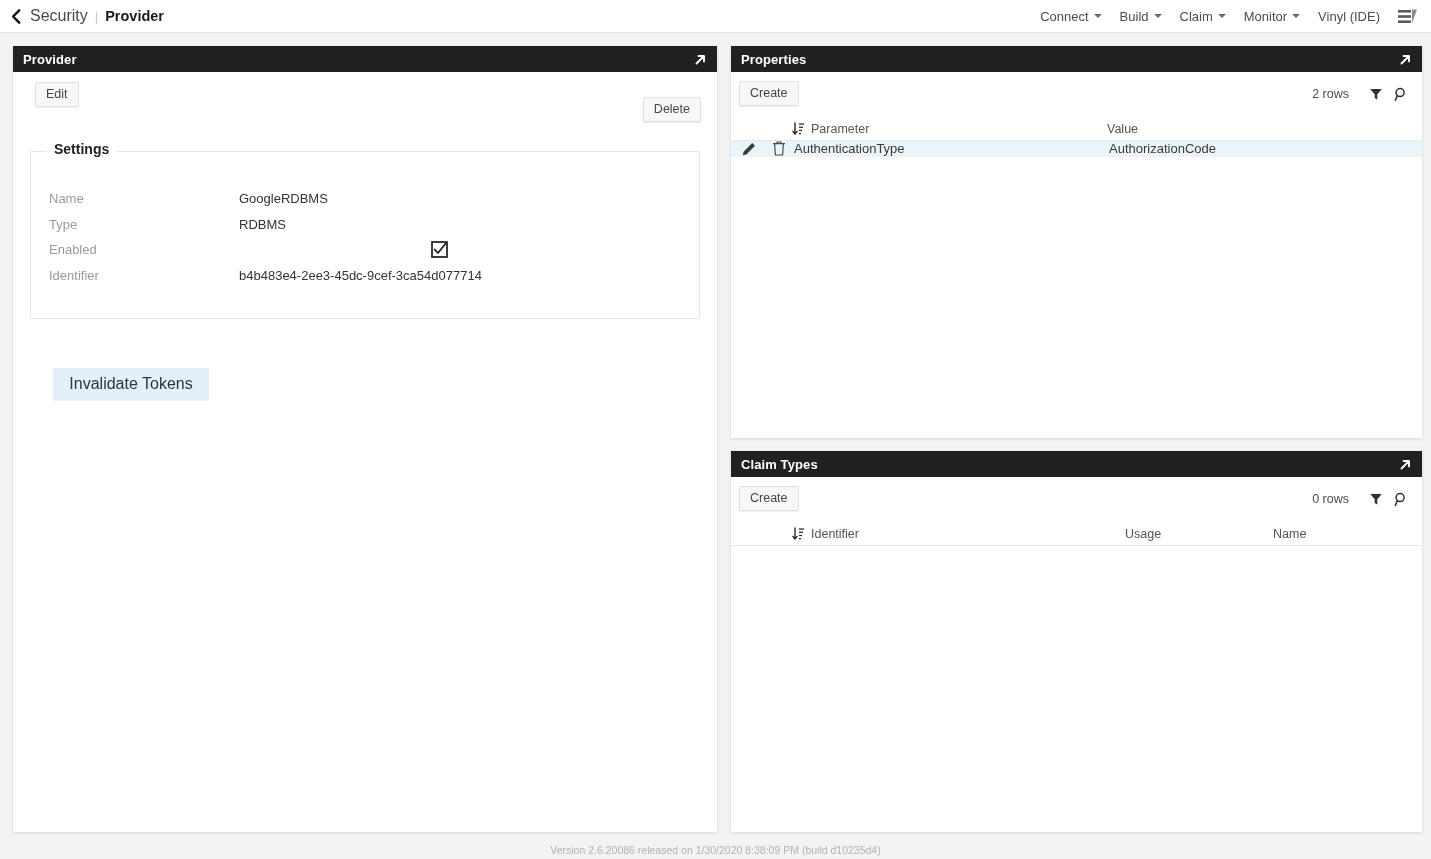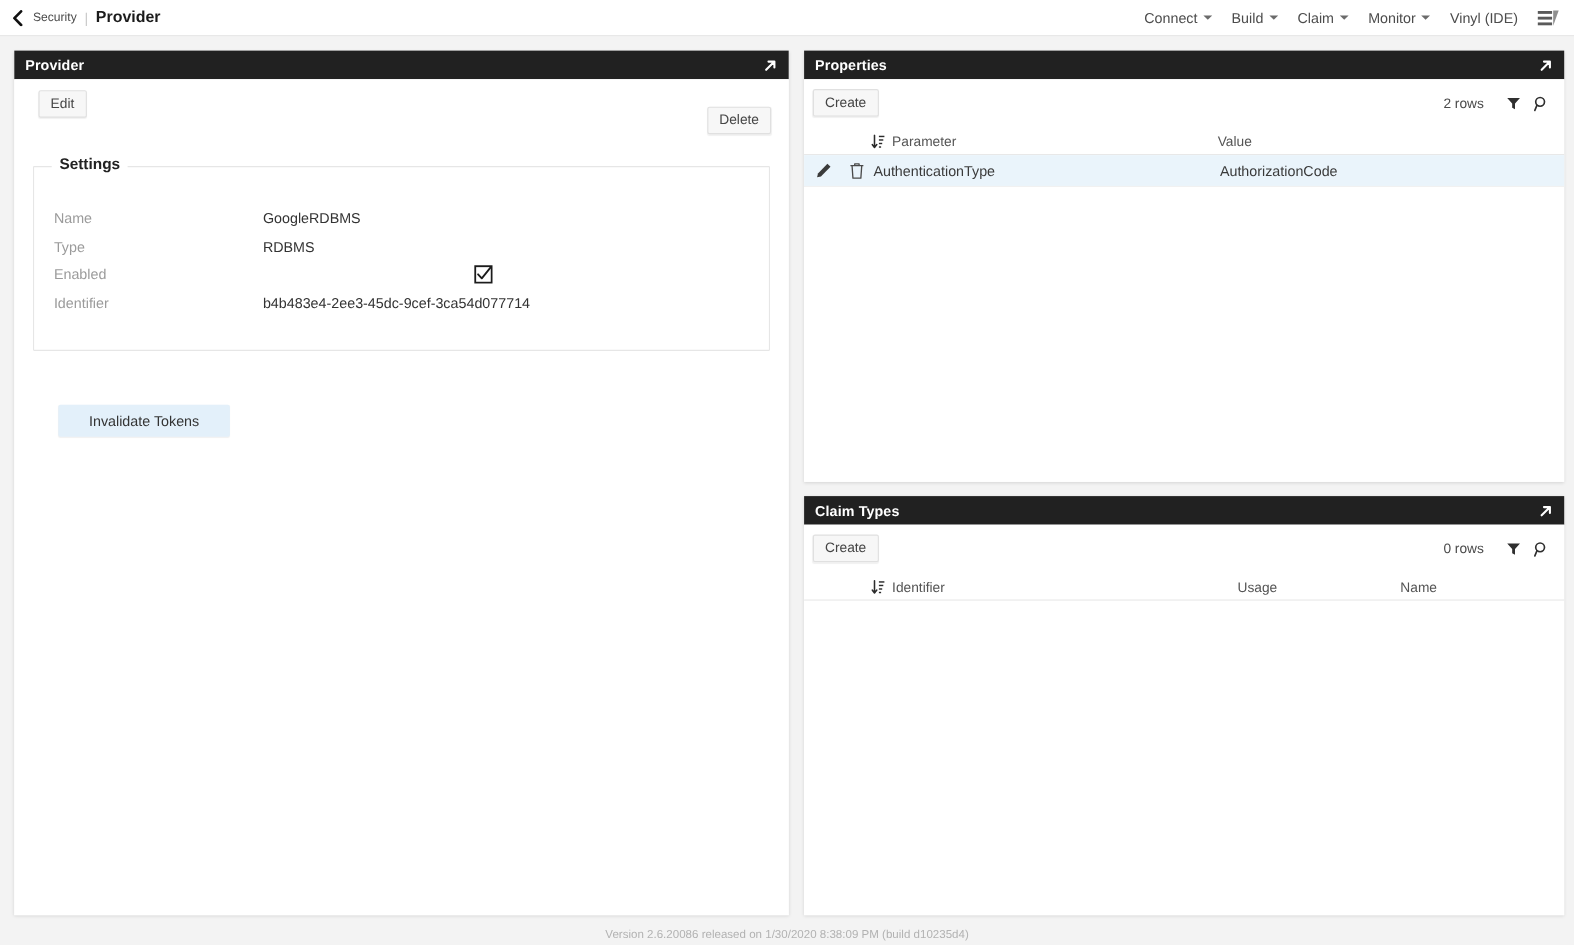--- a/index.html
+++ b/index.html
@@ -26,21 +26,21 @@
     font-size: 14px;
   }
   .back-chevron {
     width: 18px; height: 18px;
     display: inline-flex; align-items: center; justify-content: center;
     color: #111; cursor: pointer;
     margin-right: 6px;
   }
   .back-chevron svg { display: block; }
   .crumb-parent {
-    color: #4a4a4a; font-size: 11px;
+    color: #4a4a4a; font-size: 16px;
     cursor: pointer;
   }
   .crumb-sep { color: #c9c9c9; margin: 0 7px; font-size: 13px; }
   .crumb-current { color: #1b1b1b; font-size: 14.5px; font-weight: 600; }
 
   #navmenu {
     margin-left: auto; display: flex; align-items: center;
     padding-right: 8px;
   }
   .nav-item {
@@ -131,21 +131,21 @@
   .checkbox-icon {
     margin-left: 192px;
     display: inline-flex; align-items: center;
   }
 
   #invalidate-tokens-button {
     position: absolute; left: 22px; top: 216px;
     background: #e3f0fa;
     border: none;
     border-radius: 2px;
-    font-size: 13px; color: #333;
+    font-size: 16px; color: #333;
     font-family: "Liberation Sans", sans-serif;
     padding: 7px 16px;
     cursor: pointer;
     box-shadow: 0 1px 1px rgba(0,0,0,0.06);
     width: 156px; text-align: center;
   }
 
   
   #properties-panel { left: 731px; top: 46px; width: 691px; height: 392px; }
   #claimtypes-panel { left: 731px; top: 451px; width: 691px; height: 381px; }
@@ -177,21 +177,21 @@
     display: flex; align-items: center; justify-content: center;
     color: #2b2b2b; cursor: pointer;
   }
   .col-head {
     position: absolute;
     font-size: 12.5px; color: #555;
     cursor: pointer;
   }
 
   .grid-row {
-    height: 29px;
+    height: 16px;
     display: flex; align-items: center;
     position: relative;
     border-bottom: 1px solid #f1f1f1;
     cursor: pointer;
   }
   .grid-row.selected { background: #eaf4fb; }
   .row-action {
     position: absolute; width: 18px; height: 18px;
     display: flex; align-items: center; justify-content: center;
     color: #3a3a3a; cursor: pointer;

